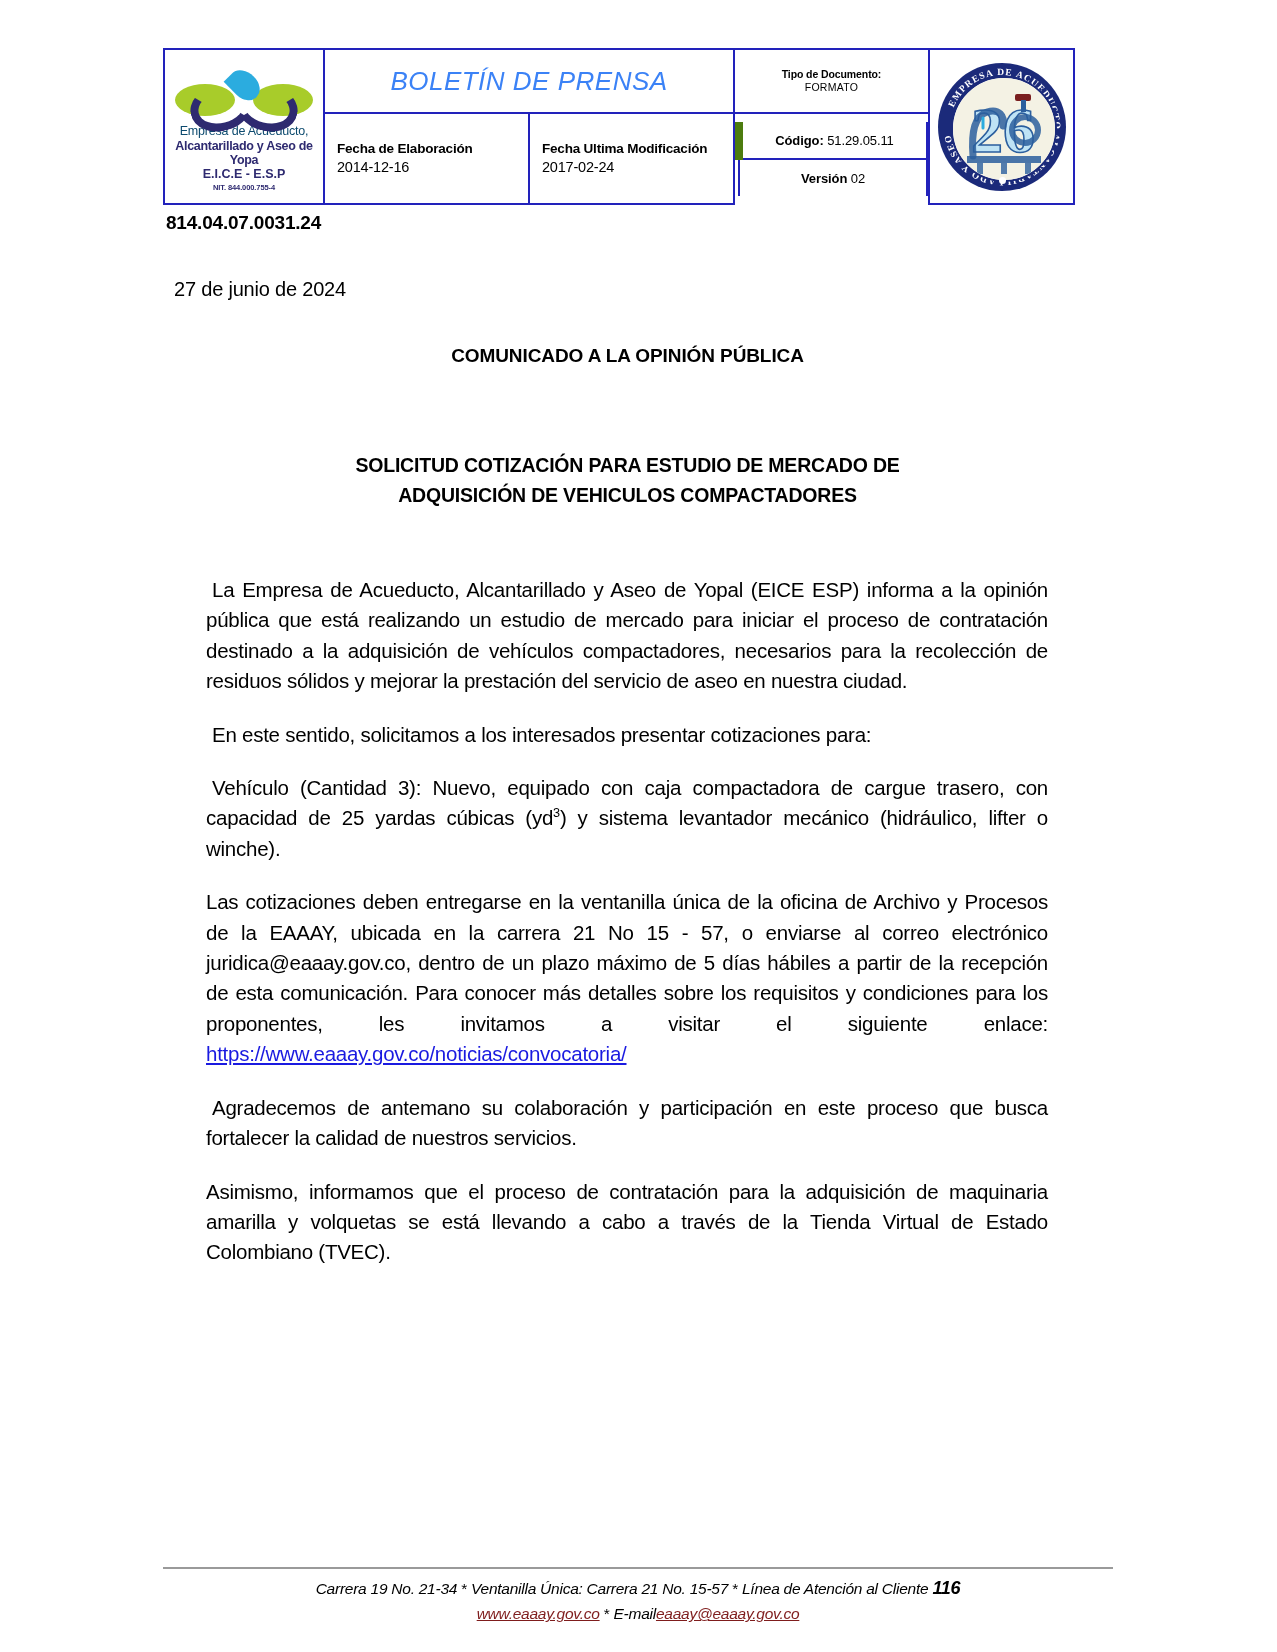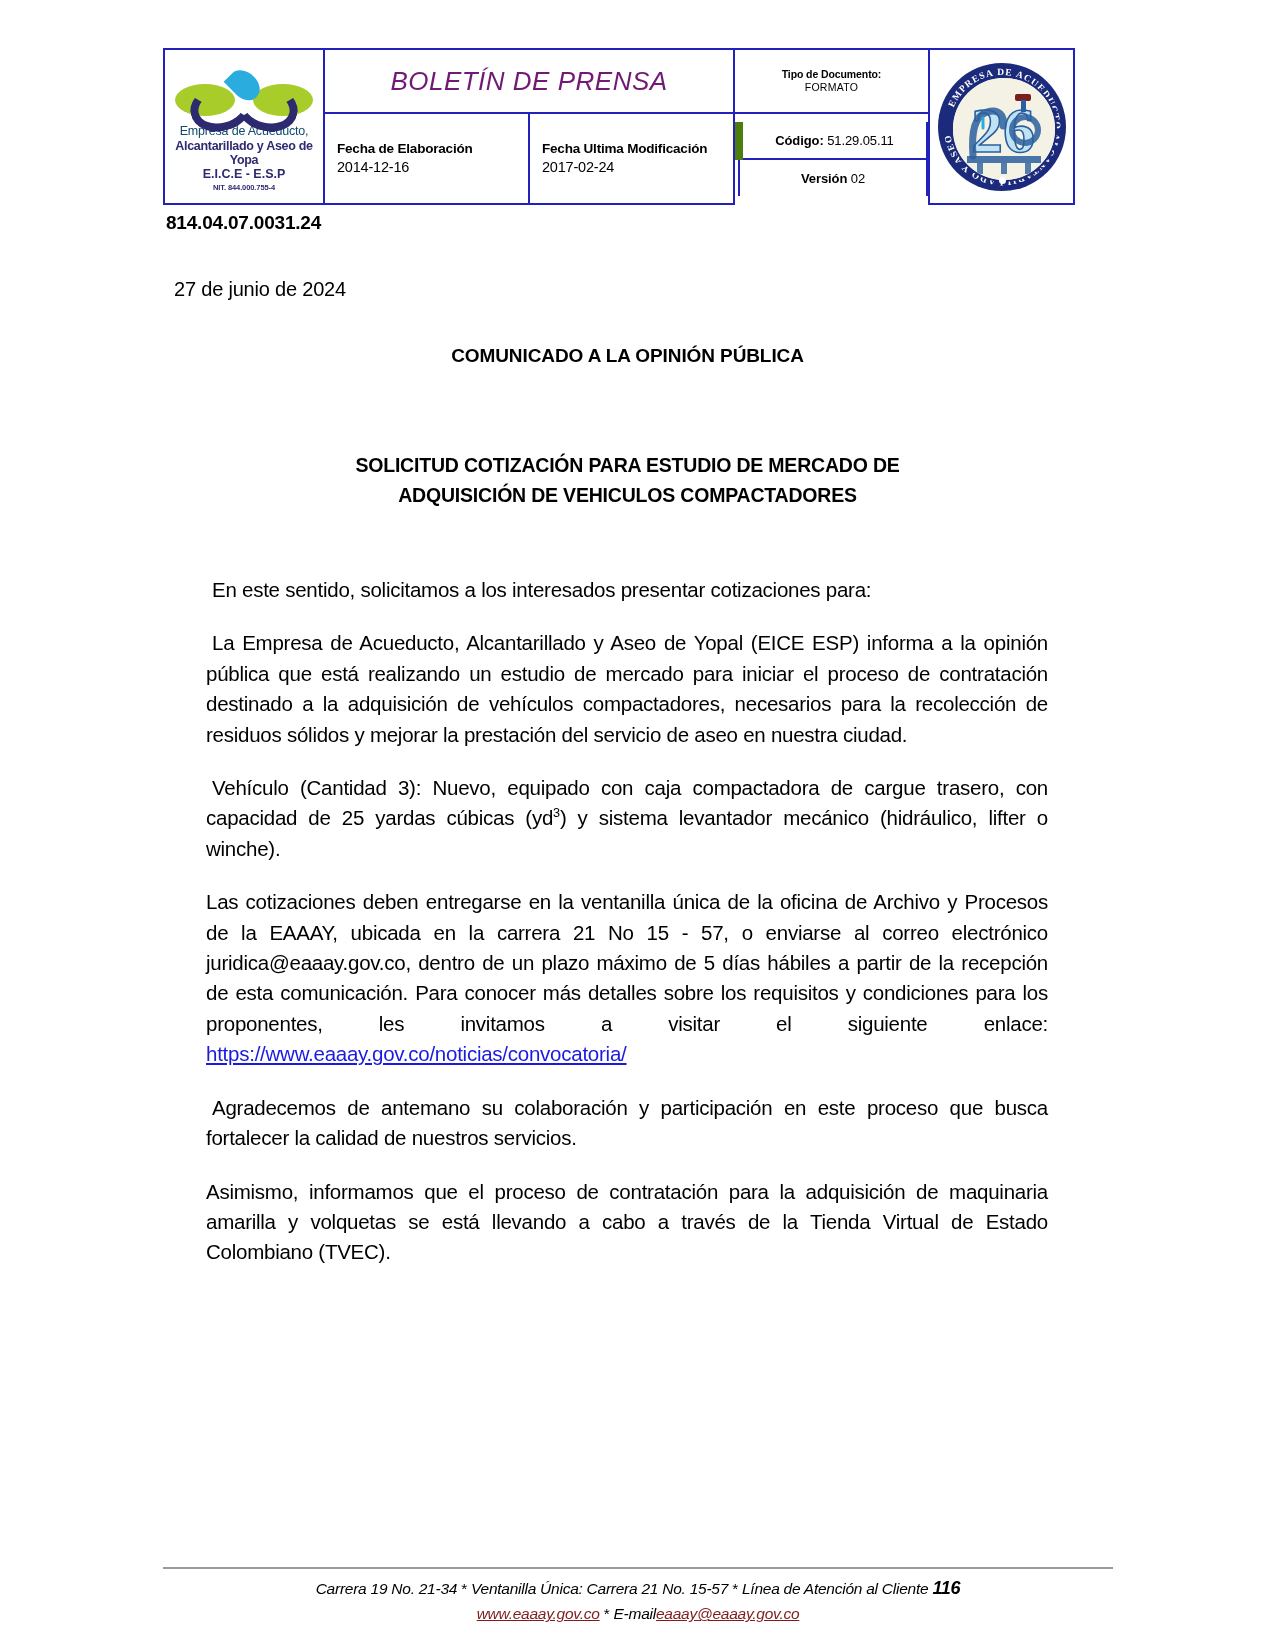--- a/index.html
+++ b/index.html
@@ -48,21 +48,21 @@
   }
   .cell-title {
     text-align: center;
     vertical-align: middle;
     height: 62px;
   }
   .title-text {
     font-size: 26px;
     font-style: italic;
     letter-spacing: 0.5px;
-    color: #701a75;
+    color: #3b82f6;
   }
   .cell-date {
     padding: 4px 0 4px 12px !important;
     vertical-align: middle;
   }
   .date-label {
     font-size: 13.5px;
     font-weight: bold;
     line-height: 1.35;
     letter-spacing: -0.2px;
@@ -416,23 +416,23 @@
 
   <div class="heading-1">COMUNICADO A LA OPINIÓN PÚBLICA</div>
 
   <div class="heading-2">
     <span>SOLICITUD COTIZACIÓN PARA ESTUDIO DE MERCADO DE</span><br>
     <span>ADQUISICIÓN DE VEHICULOS COMPACTADORES</span>
   </div>
 
   <div class="body-block">
 
+    <p class="para indent">La Empresa de Acueducto, Alcantarillado y Aseo de Yopal (EICE ESP) informa a la opinión pública que está realizando un estudio de mercado para iniciar el proceso de contratación destinado a la adquisición de vehículos compactadores, necesarios para la recolección de residuos sólidos y mejorar la prestación del servicio de aseo en nuestra ciudad.</p>
+
     <p class="para indent">En este sentido, solicitamos a los interesados presentar cotizaciones para:</p>
-
-    <p class="para indent">La Empresa de Acueducto, Alcantarillado y Aseo de Yopal (EICE ESP) informa a la opinión pública que está realizando un estudio de mercado para iniciar el proceso de contratación destinado a la adquisición de vehículos compactadores, necesarios para la recolección de residuos sólidos y mejorar la prestación del servicio de aseo en nuestra ciudad.</p>
 
     <p class="para indent"><span>Vehículo (Cantidad 3): Nuevo, equipado con caja compactadora de cargue trasero, con capacidad de 25 yardas cúbicas (yd</span><sup class="cube">3</sup><span>) y sistema levantador mecánico (hidráulico, lifter o winche).</span></p>
 
     <p class="para"><span>Las cotizaciones deben entregarse en la ventanilla única de la oficina de Archivo y Procesos de la EAAAY, ubicada en la carrera 21 No 15 - 57, o enviarse al correo electrónico juridica@eaaay.gov.co, dentro de un plazo máximo de 5 días hábiles a partir de la recepción de esta comunicación. Para conocer más detalles sobre los requisitos y condiciones para los proponentes, les invitamos a visitar el siguiente enlace: </span><a class="link" href="#">https://www.eaaay.gov.co/noticias/convocatoria/</a></p>
 
     <p class="para indent">Agradecemos de antemano su colaboración y participación en este proceso que busca fortalecer la calidad de nuestros servicios.</p>
 
     <p class="para">Asimismo, informamos que el proceso de contratación para la adquisición de maquinaria amarilla y volquetas se está llevando a cabo a través de la Tienda Virtual de Estado Colombiano (TVEC).</p>
   </div>
 

